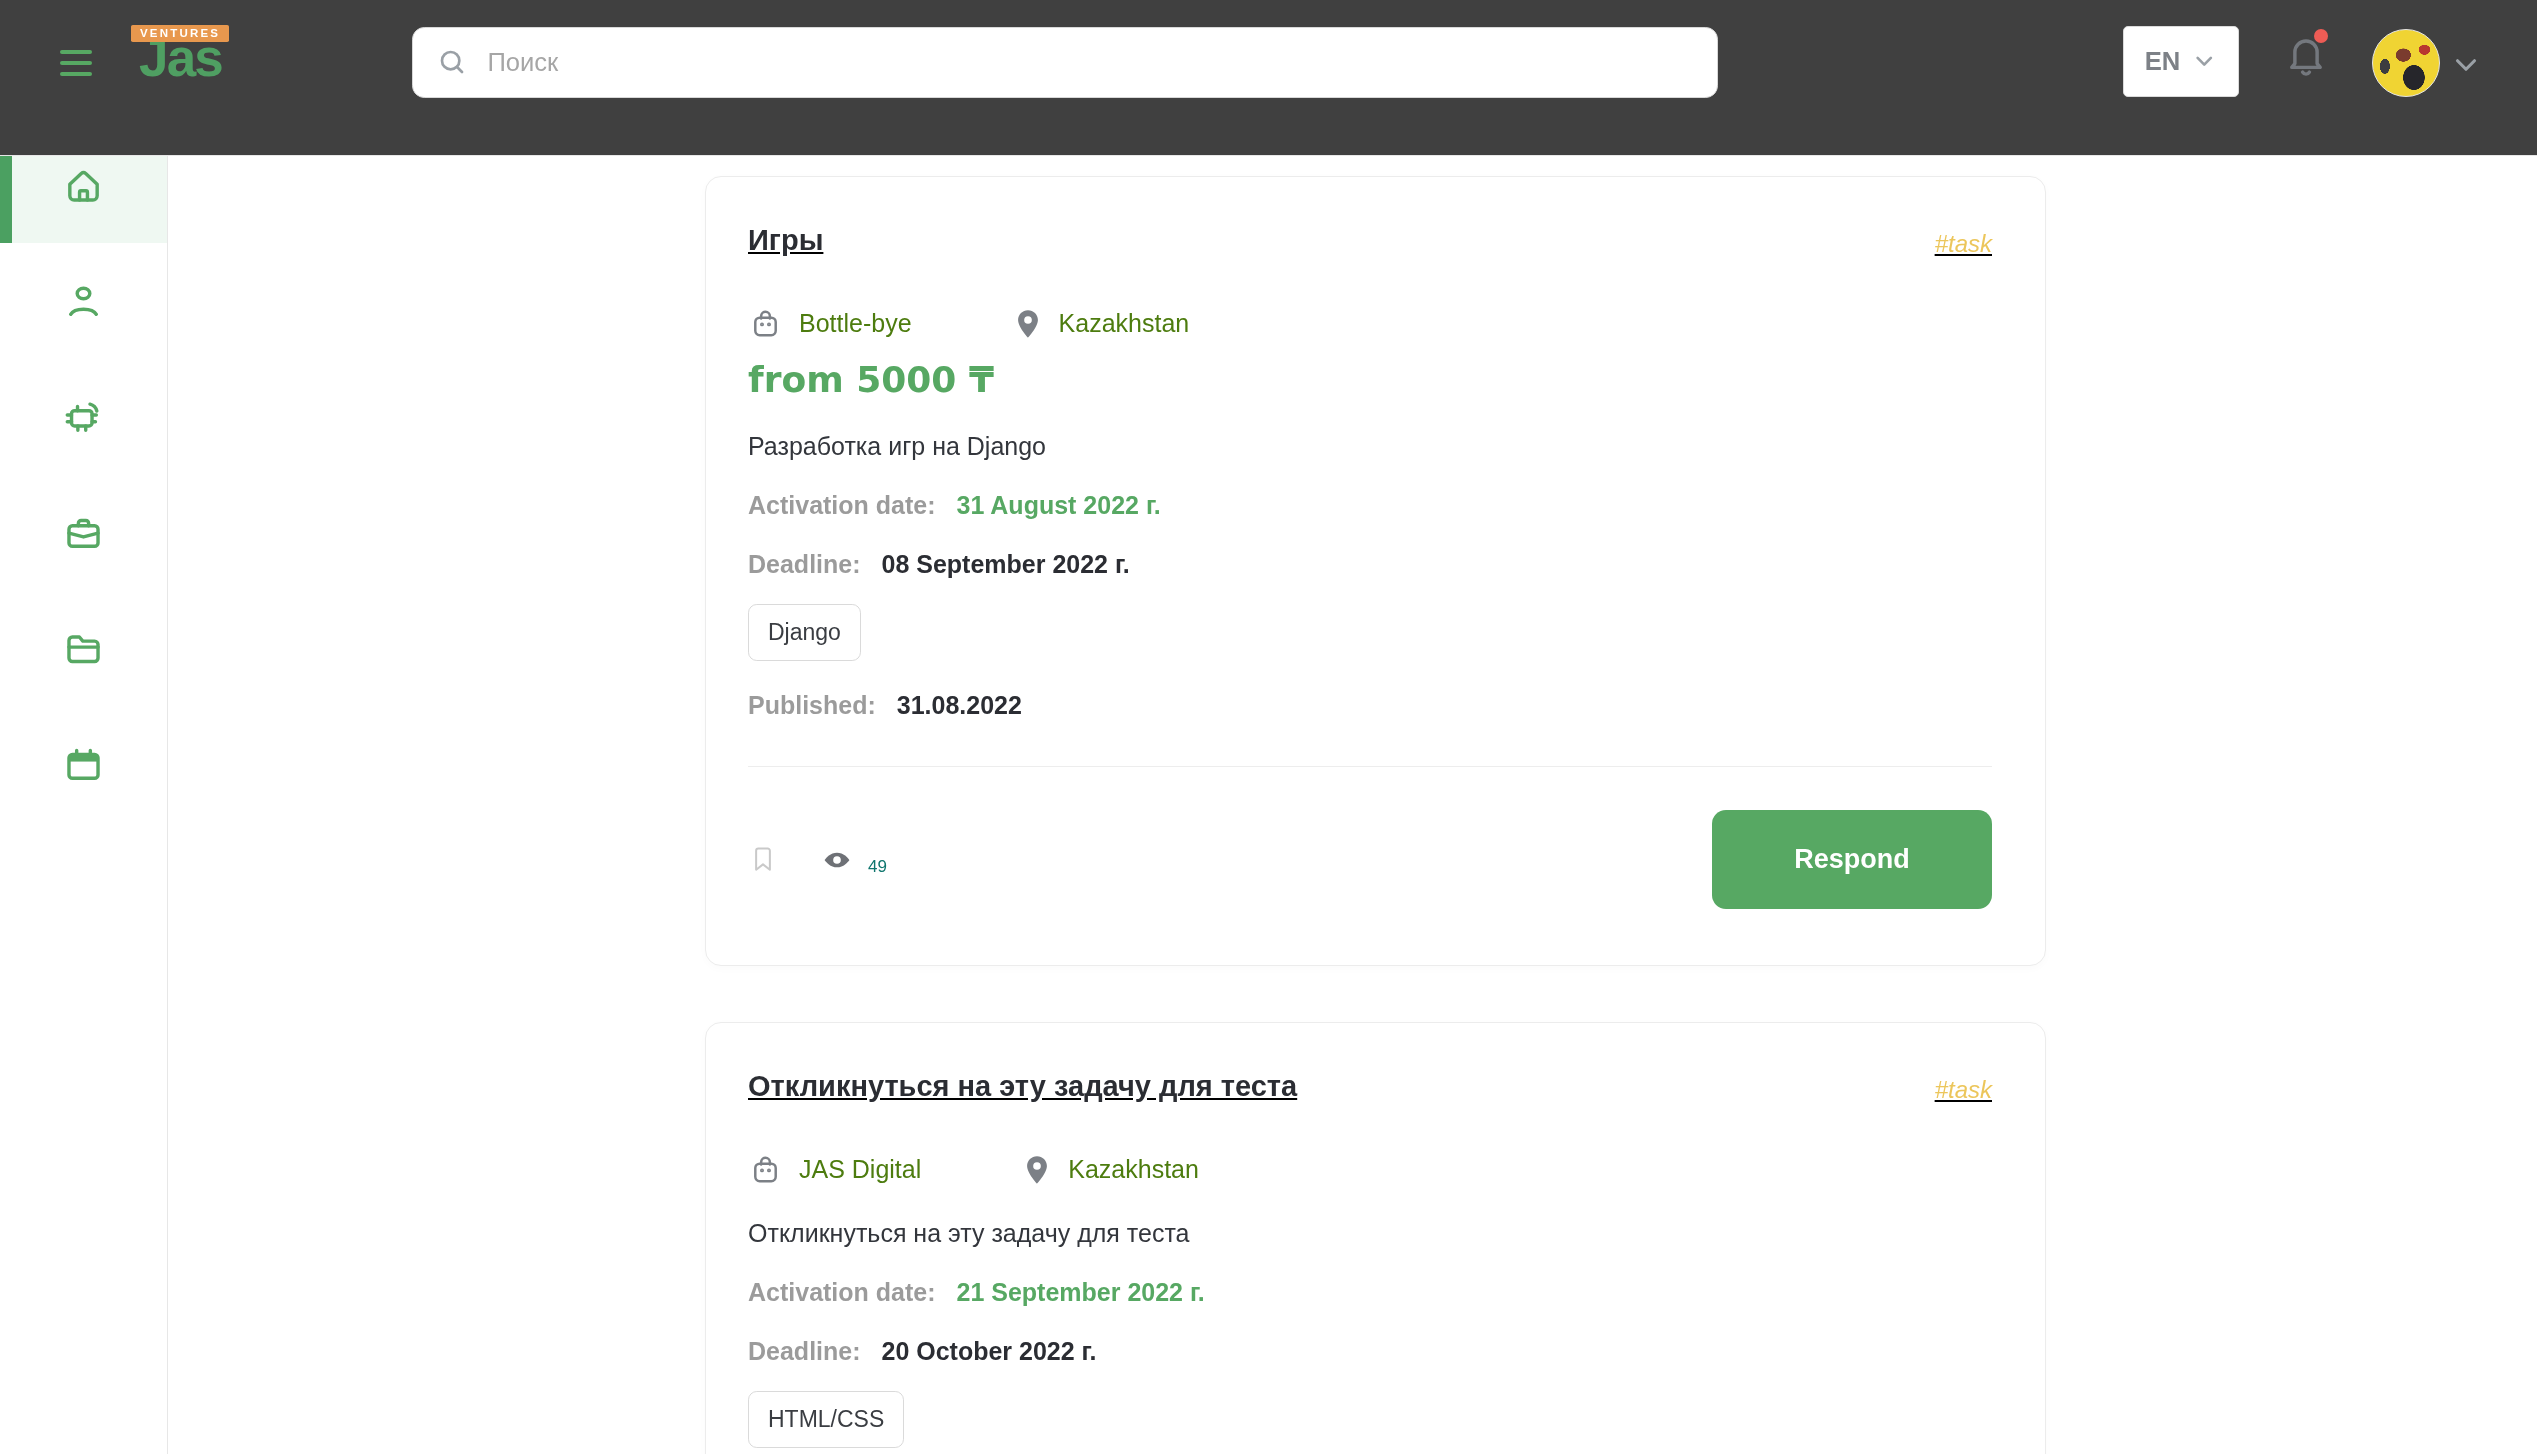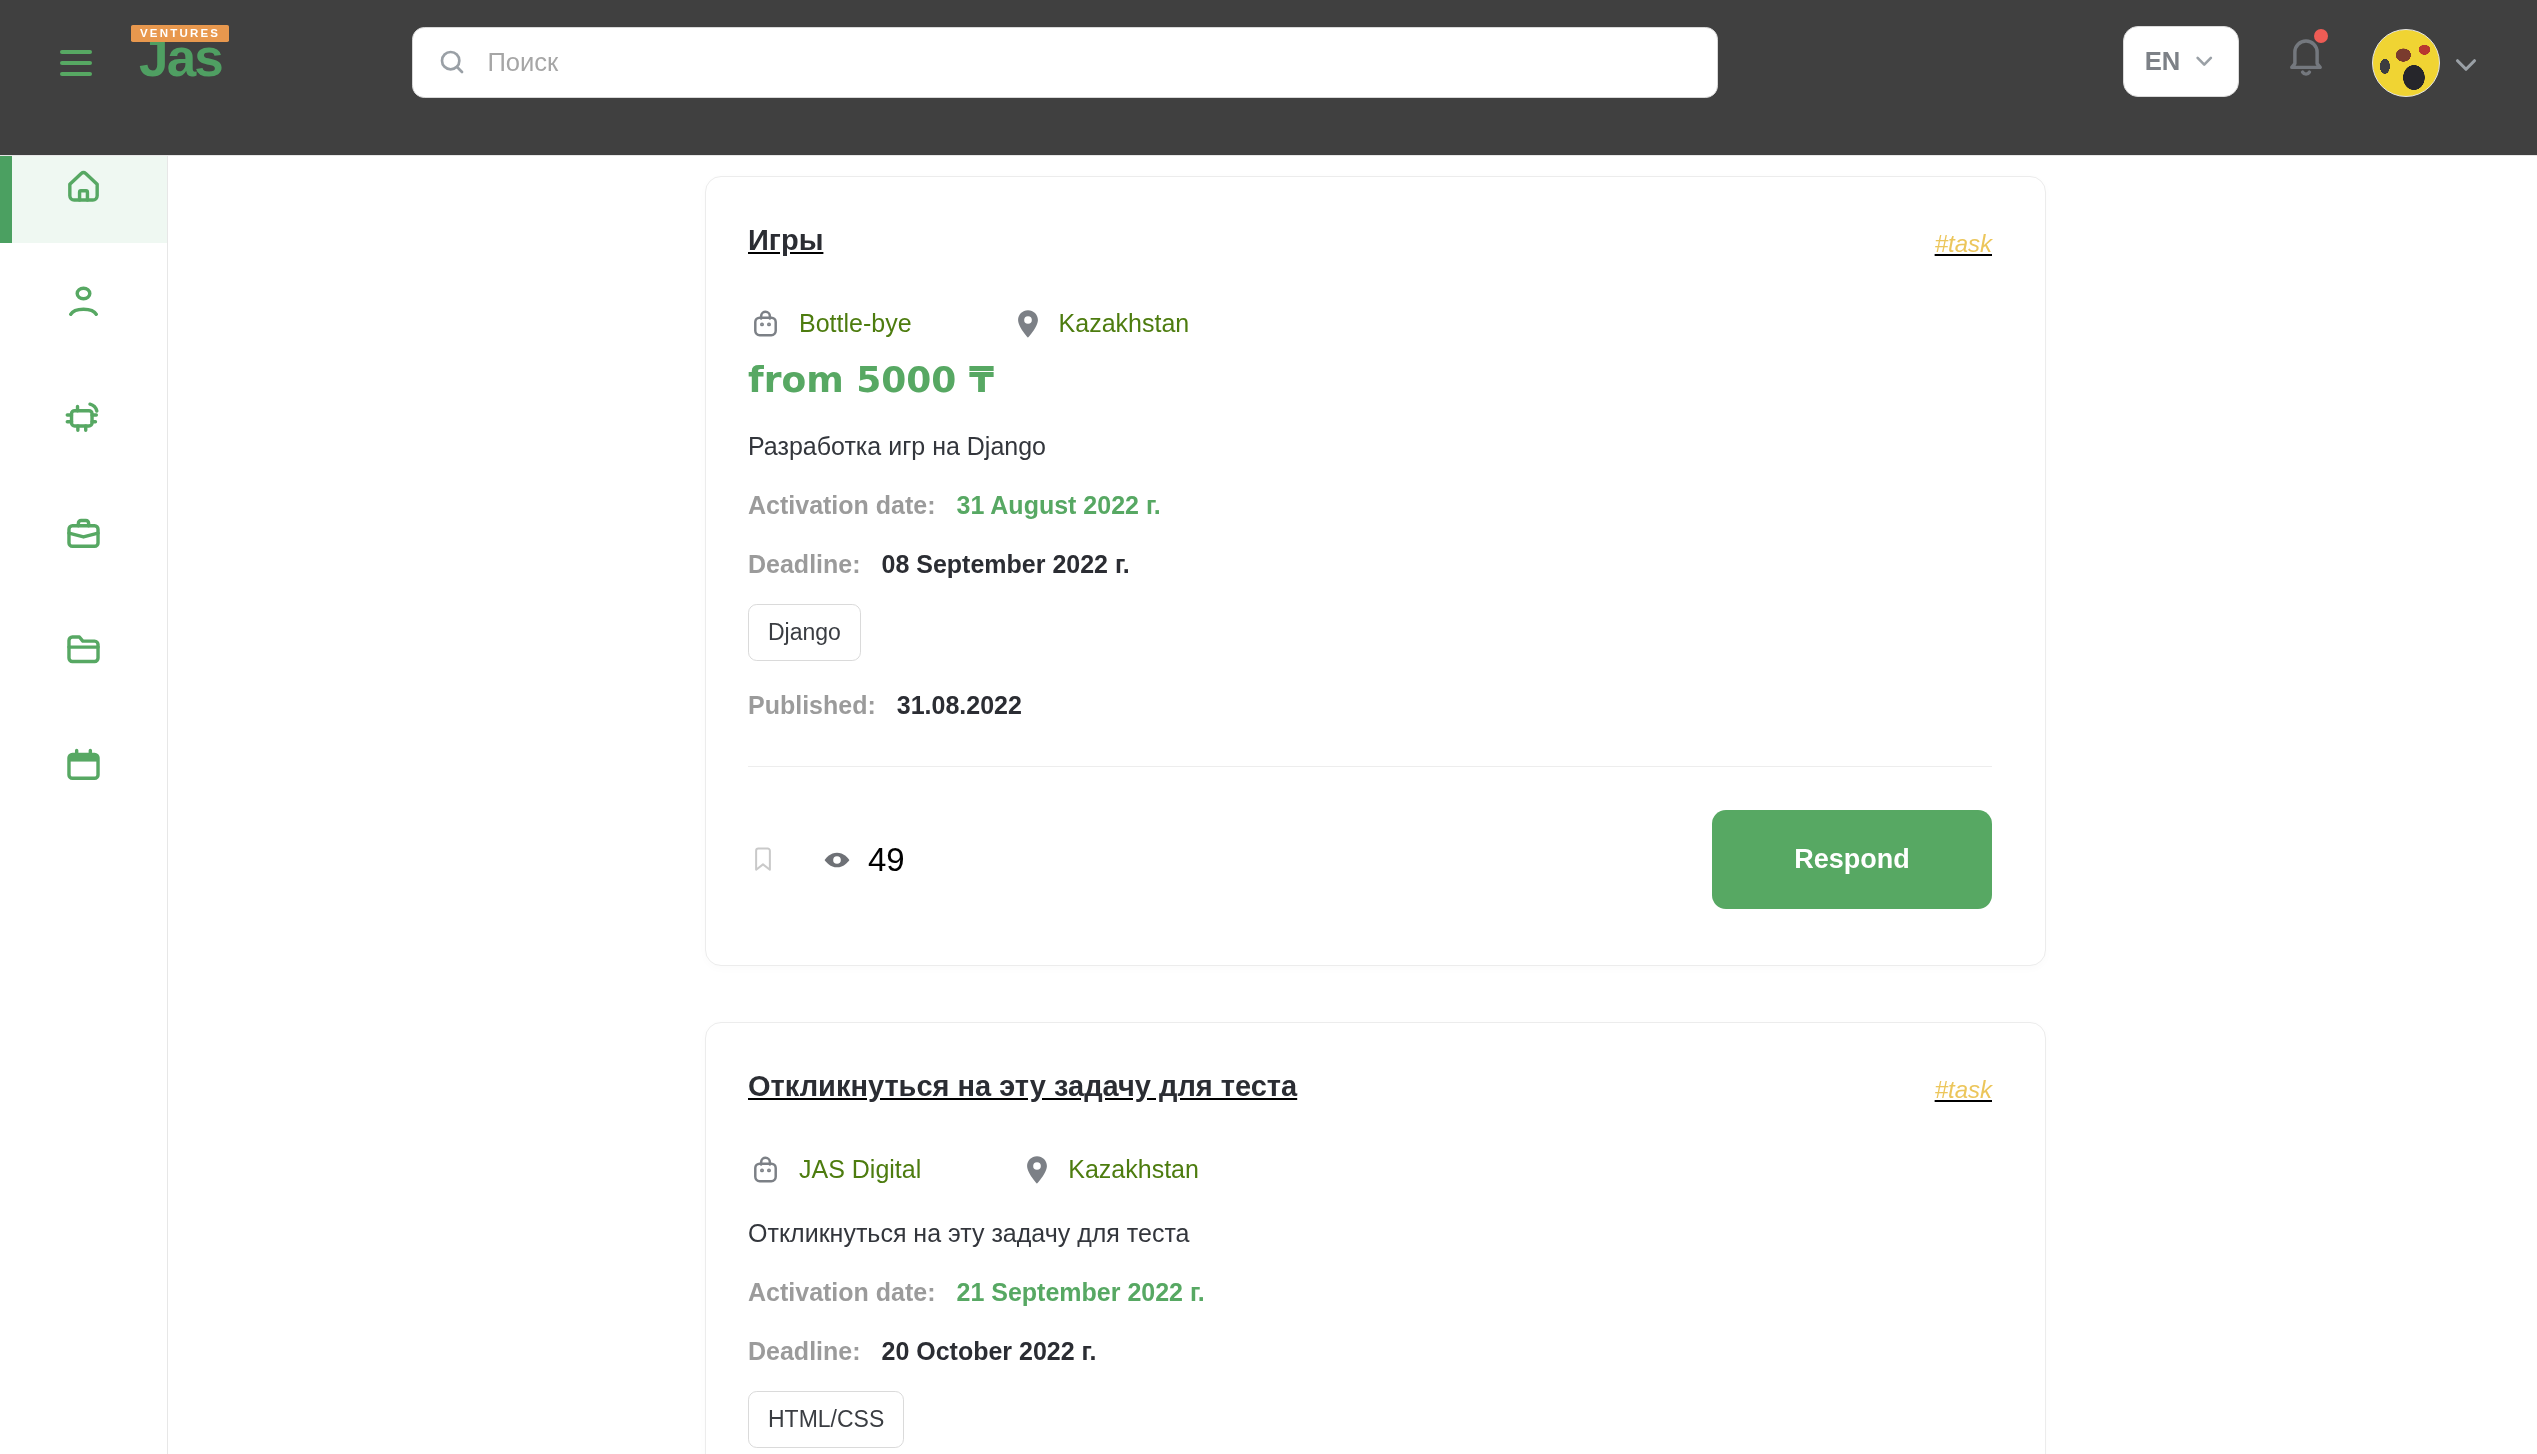--- a/index.html
+++ b/index.html
@@ -21,21 +21,21 @@
 
   .search { position:absolute; left:412px; top:26.5px; width:1306px; height:71px;
             border:1.8px solid #d8d8d8; border-radius:12.3px; display:flex; align-items:center;
             padding:0 23px; gap:19.4px; background:#fff; }
   .search svg { flex-shrink:0; }
   .search input { flex:1; border:0; outline:none; font-size:25.6px; color:#444;
                   font-family:"Liberation Sans", sans-serif; background:transparent; }
   .search input::placeholder { color:#a6a6a6; }
 
   .lang { position:absolute; left:2123px; top:25.6px; width:116px; height:71px;
-          border:1.8px solid #dadada; border-radius:15px; background:#fff;
+          border:1.8px solid #dadada; border-radius:5px; background:#fff;
           display:flex; align-items:center; justify-content:center; gap:10.6px;
           font-size:25.6px; font-weight:700; color:#7d8187; cursor:pointer; }
 
   .bell { position:absolute; left:2282px; top:29px; width:48px; height:55px;
           background:none; border:0; cursor:pointer; color:#74787e; }
   .bell .dot { position:absolute; right:1.8px; top:0px; width:14px; height:14px;
                border-radius:50%; background:#ee5c55; }
 
   .avatar { position:absolute; left:2372px; top:29px; width:68px; height:68px; border-radius:50%;
             cursor:pointer; border:0.9px solid #e3e3e3;
@@ -81,22 +81,22 @@
   .kv.activation .v { color:#57a863; }
 
   .chips { margin-top:25px; }
   .chip { display:inline-block; border:0.9px solid #dadada; border-radius:8.8px;
           padding:14px 19px; font-size:23px; color:#3a3d42; background:#fff; }
 
   .divider { height:0.9px; background:#ededed; margin-top:46px; }
 
   .cfooter { display:flex; align-items:center; padding:44px 0 56px; }
   .bookmark-btn { background:none; border:0; cursor:pointer; color:#c9c9c9; }
-  .views { display:flex; align-items:center; gap:14px; margin-left:42px;
-           color:#000000; font-size:33px; }
+  .views { display:flex; align-items:flex-end; gap:14px; margin-left:42px;
+           color:#0f766e; font-size:17px; }
   .views .eye { color:#6e7176; }
   .respond { margin-left:auto; width:280px; height:99px; border:0; border-radius:14px;
              background:#57a863; color:#fff; font-size:27px; font-weight:700; cursor:pointer;
              font-family:"Liberation Sans",sans-serif; }
 </style>
 </head>
 <body>
 
 <header class="topbar">
   <button class="hamburger">

